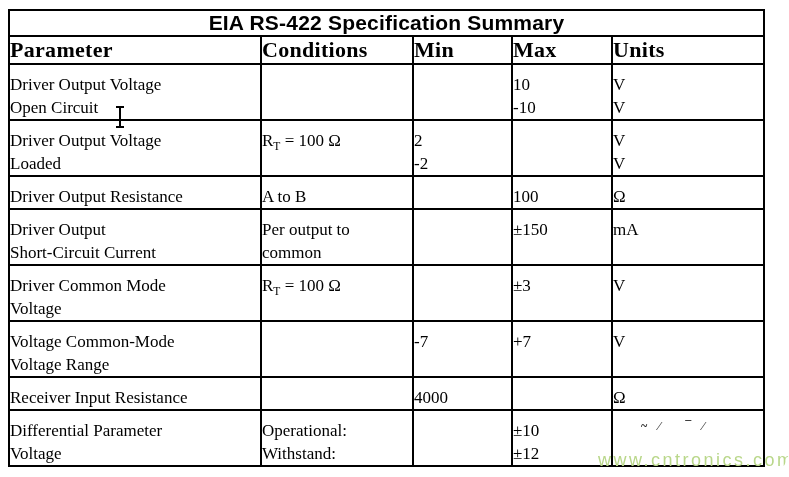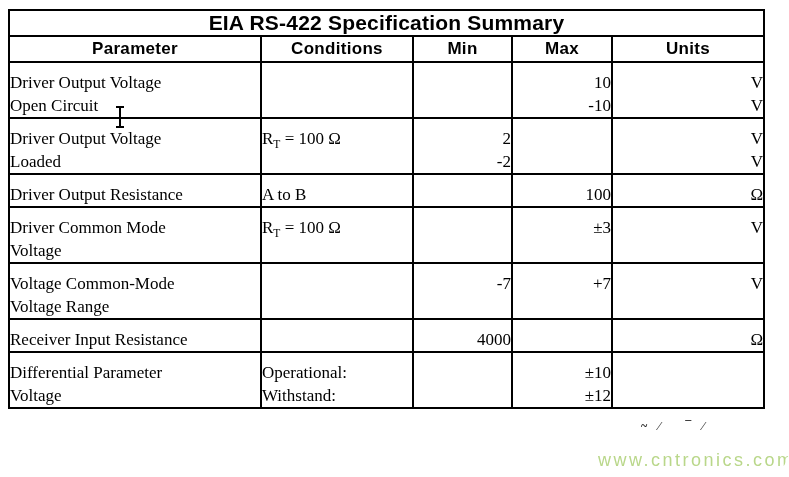--- a/index.html
+++ b/index.html
@@ -30,36 +30,36 @@
   .title-cell {
     font-family: "Liberation Sans", sans-serif;
     font-weight: bold;
     font-size: 21px;
     text-align: center;
     height: 24px;
     vertical-align: middle;
     letter-spacing: 0.2px;
   }
   .header-row th {
-    font-family: Liberation Sans, sans-serif;
+    font-family: Liberation Serif, serif;
     font-weight: bold;
-    font-size: 17px;
-    text-align: center;
+    font-size: 22px;
+    text-align: left;
     height: 24px;
     vertical-align: middle;
     letter-spacing: 0.3px;
   }
   table.spec td {
     font-size: 17px;
     vertical-align: top;
     padding-top: 8px;
   }
   td .line { line-height: 23px; white-space: nowrap; }
   .c-left  { text-align: left; padding-left: 7px; padding-right: 3px; }
-  .c-center{ text-align: right; }
+  .c-center{ text-align: left; }
   sub { font-size: 0.68em; line-height: 0; }
 
   
   .ibeam { position: absolute; left: 116px; top: 106px; width: 9px; height: 22px; }
   .ib-stem { position: absolute; left: 3px; top: 1px; width: 2px; height: 20px; background: #000; }
   .ib-bar  { position: absolute; left: 0; width: 8px; height: 2px; background: #000; }
   .ib-top { top: 0; } .ib-bottom { bottom: 0; }
 
   
   .artifact {
@@ -152,20 +152,37 @@
             <div class="line">A to B</div>
           </td>
           <td class="c-center"></td>
           <td class="c-center">
             <div class="line">100</div>
           </td>
           <td class="c-center">
             <div class="line">Ω</div>
           </td>
         </tr>
+        <tr style="height: 47px;">
+          <td class="c-left">
+            <div class="line">Driver Output</div>
+            <div class="line">Short-Circuit Current</div>
+          </td>
+          <td class="c-left">
+            <div class="line">Per output to</div>
+            <div class="line">common</div>
+          </td>
+          <td class="c-center"></td>
+          <td class="c-center">
+            <div class="line">±150</div>
+          </td>
+          <td class="c-center">
+            <div class="line">mA</div>
+          </td>
+        </tr>
         <tr style="height: 48px;">
           <td class="c-left">
             <div class="line">Driver Common Mode</div>
             <div class="line">Voltage</div>
           </td>
           <td class="c-left">
             <div class="line">R<sub>T</sub> = 100 Ω</div>
           </td>
           <td class="c-center"></td>
           <td class="c-center">

